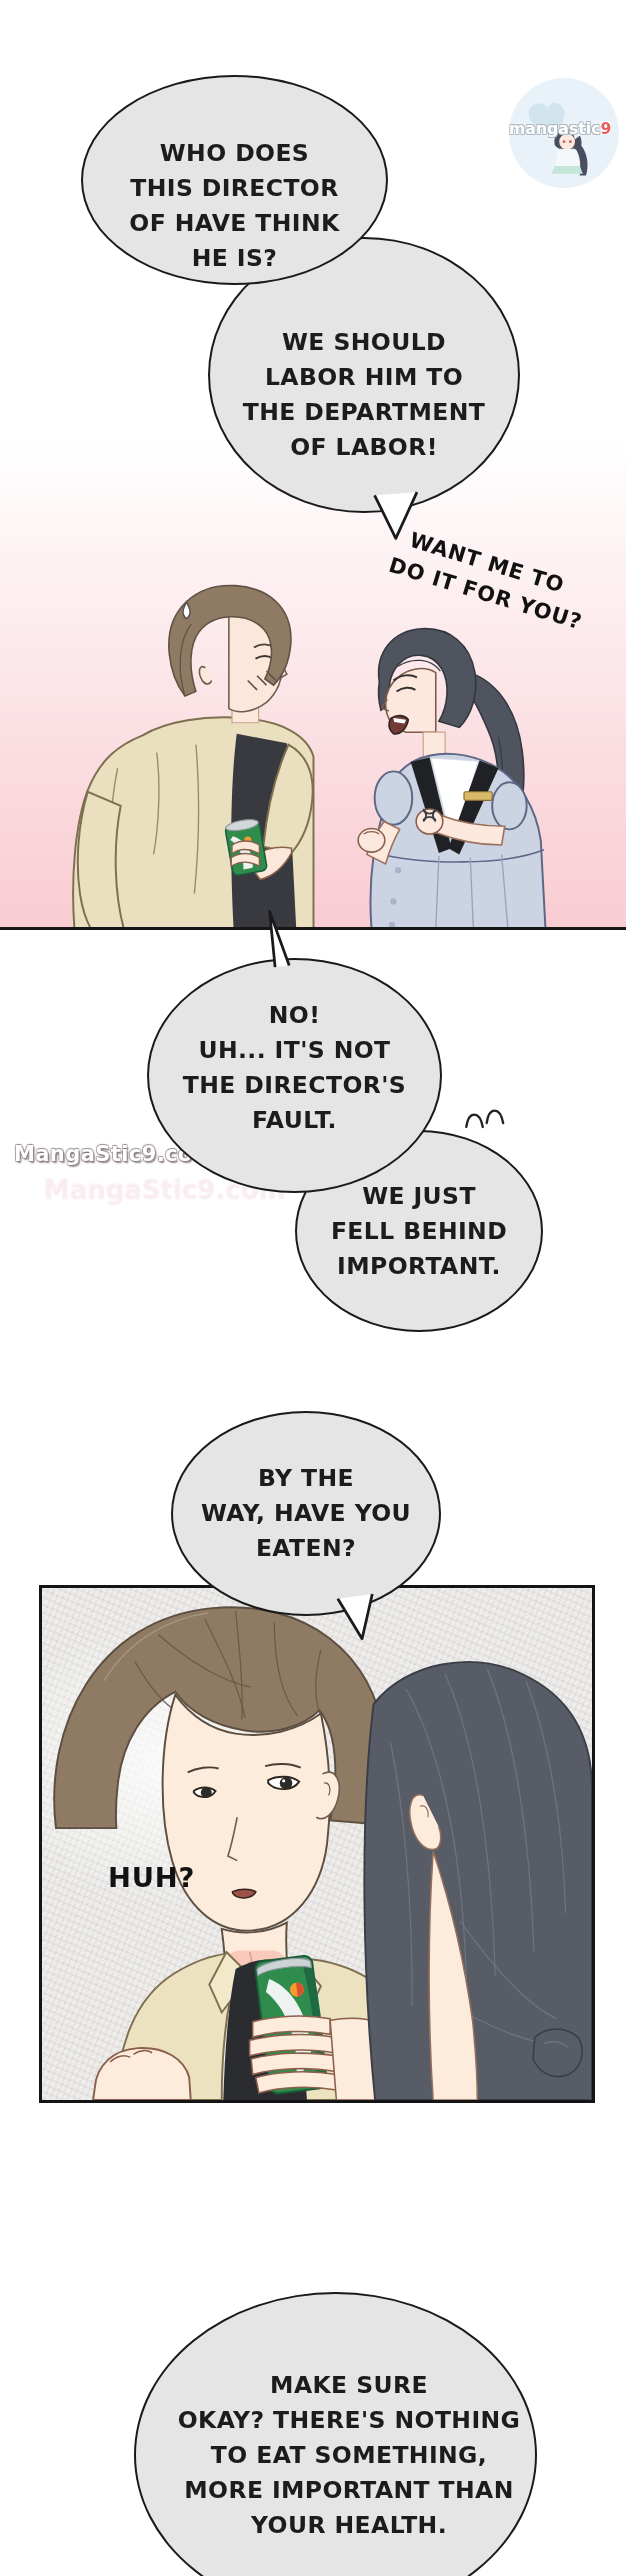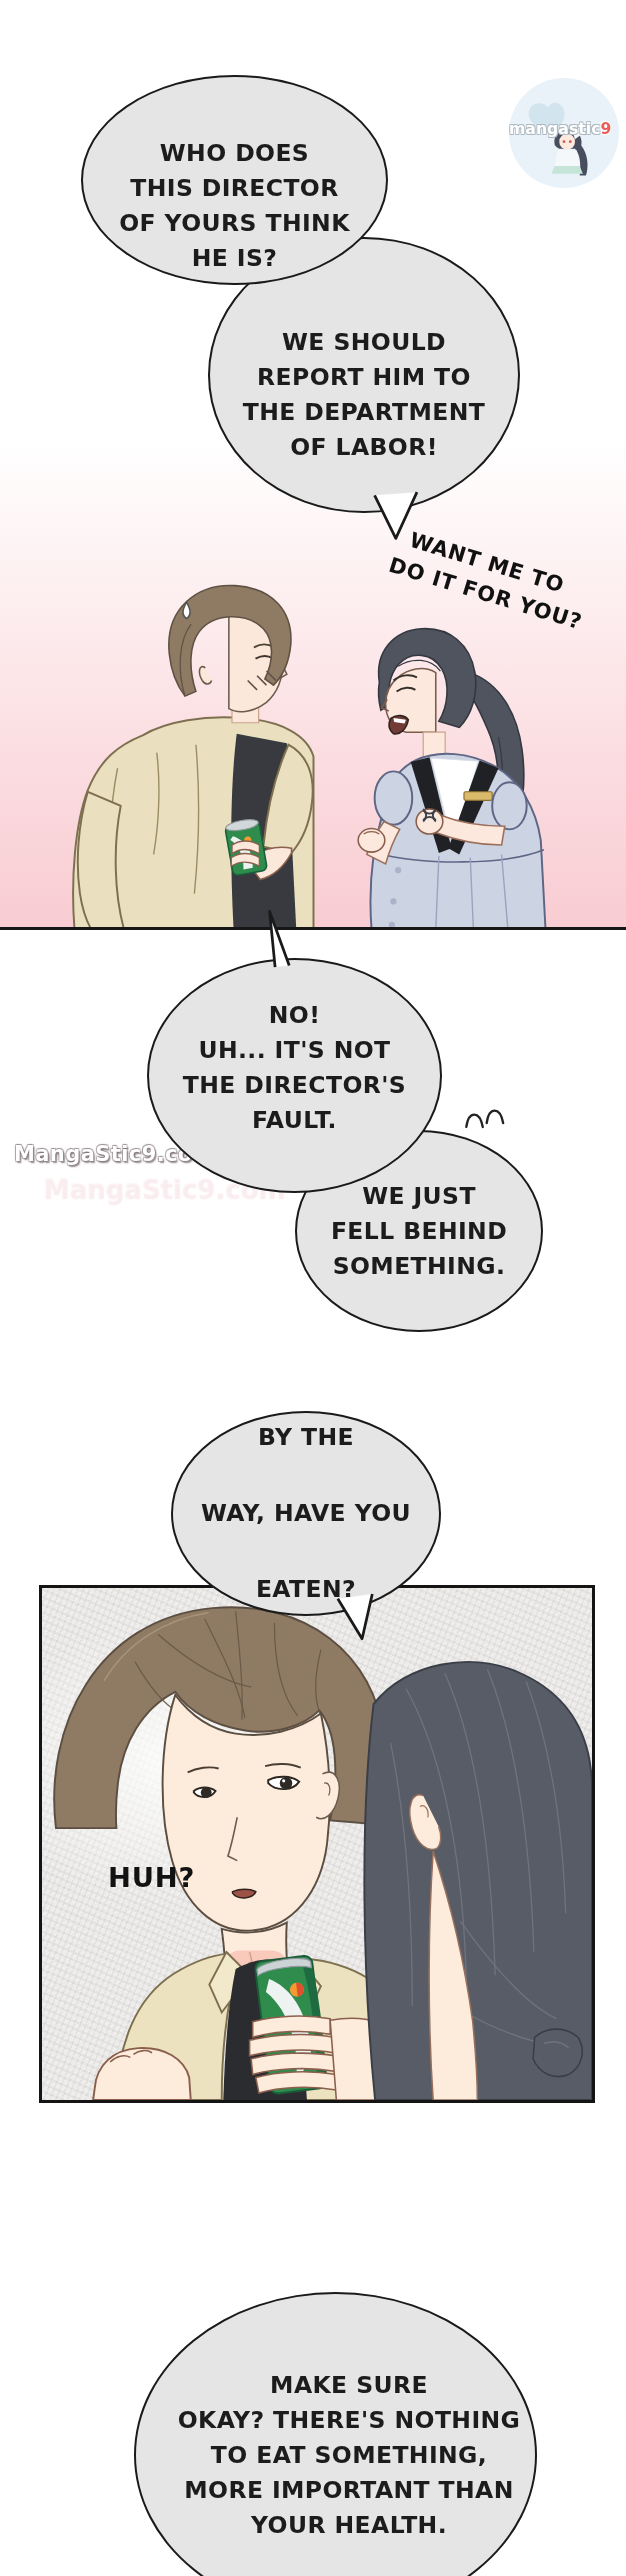--- a/index.html
+++ b/index.html
@@ -9,21 +9,21 @@
   
   .bubble{position:absolute;background:#e5e5e5;border:2.7px solid #1a1a1a;border-radius:50%;
           display:flex;flex-direction:column;align-items:center;justify-content:center;
           text-align:center;box-sizing:border-box;}
   .bubble .ln{font-weight:bold;font-size:23.5px;line-height:35px;letter-spacing:0.4px;
               color:#1c1c1c;white-space:nowrap;}
   #b1{left:81px;top:75px;width:307px;height:210px;z-index:11;padding-top:52px;}
   #b2{left:208px;top:237px;width:312px;height:276px;z-index:10;padding-top:39px;}
   #b3{left:147px;top:958px;width:295px;height:235px;z-index:11;padding-bottom:15.7px;}
   #b4{left:295px;top:1130px;width:248px;height:202px;z-index:10;}
-  #b5{left:171px;top:1411px;width:270px;height:205px;z-index:10;gap:41px;}
+  #b5{left:171px;top:1411px;width:270px;height:205px;z-index:10;}
   #b6{left:134px;top:2292px;width:403px;height:326px;z-index:10;padding-left:27px;}
 
   
   #panel1{position:absolute;left:0;top:439px;width:627px;height:490px;
           background:linear-gradient(180deg,rgba(253,241,242,0) 0%,rgba(252,231,233,.75) 35%,
                      #fbdde1 65%,#f8ccd2 100%);z-index:1;}
   #panel1 svg{position:absolute;left:0;bottom:0;}
   #panel1-baseline{position:absolute;left:0;top:927px;width:627px;height:3.1px;background:#161616;z-index:3;}
 
   .watermark{position:absolute;font-weight:bold;color:#ffffff;z-index:4;white-space:nowrap;
@@ -267,34 +267,34 @@
   </div>
 
   <div id="sfx-huh">HUH?</div>
   <div id="sfx-shout">
     <div class="ln">WANT ME TO</div>
     <div class="ln">DO IT FOR YOU?</div>
   </div>
 
   <div class="bubble" id="b2">
     <div class="ln">WE SHOULD</div>
-    <div class="ln">REPORT HIM TO</div>
+    <div class="ln">LABOR HIM TO</div>
     <div class="ln">THE DEPARTMENT</div>
     <div class="ln">OF LABOR!</div>
   </div>
   <div class="bubble" id="b1">
     <div class="ln">WHO DOES</div>
     <div class="ln">THIS DIRECTOR</div>
-    <div class="ln">OF YOURS THINK</div>
+    <div class="ln">OF HAVE THINK</div>
     <div class="ln">HE IS?</div>
   </div>
   <div class="bubble" id="b4">
     <div class="ln">WE JUST</div>
     <div class="ln">FELL BEHIND</div>
-    <div class="ln">SOMETHING.</div>
+    <div class="ln">IMPORTANT.</div>
   </div>
   <div class="bubble" id="b3">
     <div class="ln">NO!</div>
     <div class="ln">UH... IT'S NOT</div>
     <div class="ln">THE DIRECTOR'S</div>
     <div class="ln">FAULT.</div>
   </div>
   <div class="bubble" id="b5">
     <div class="ln">BY THE</div>
     <div class="ln">WAY, HAVE YOU</div>

